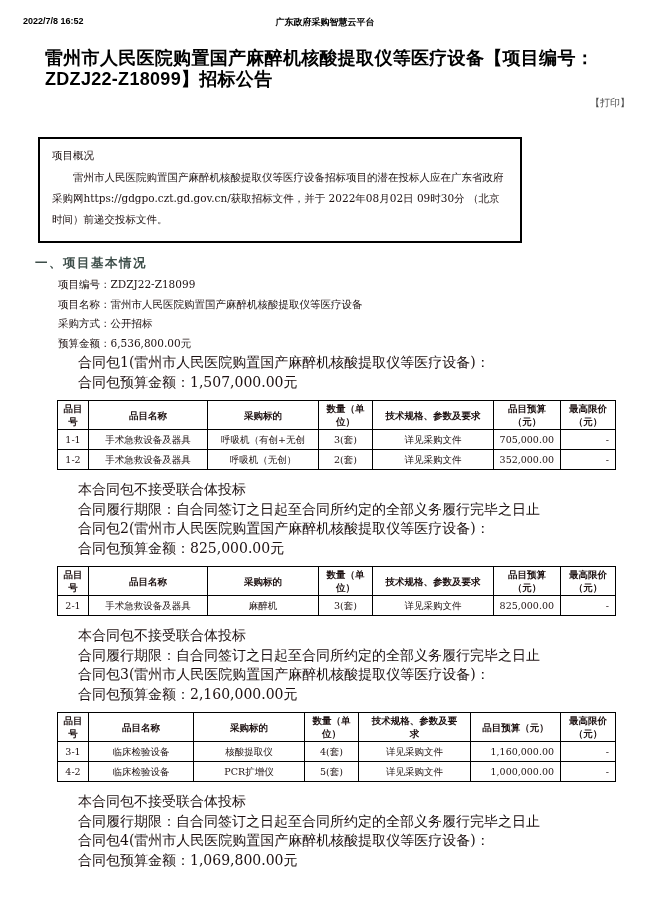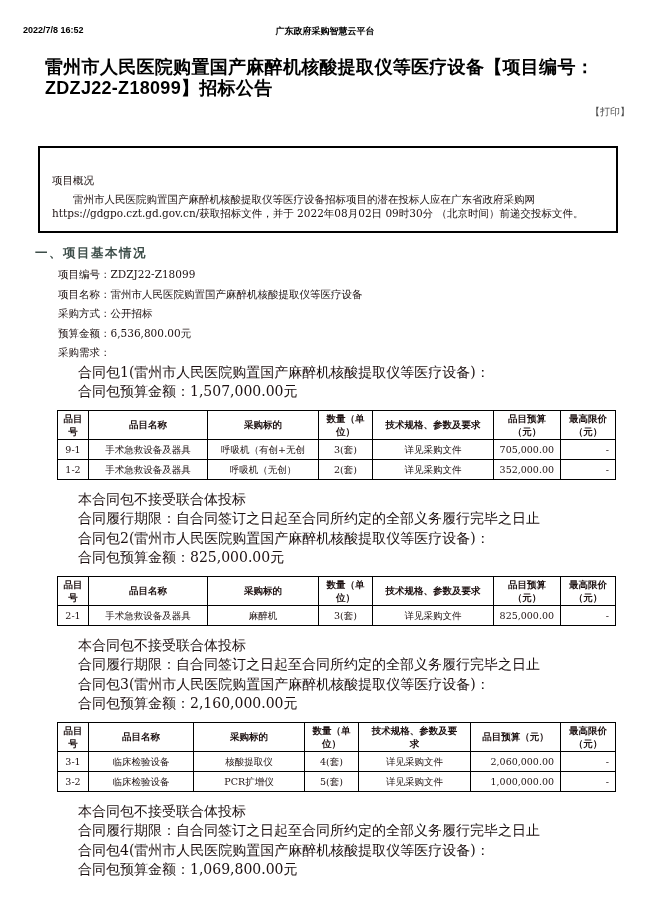--- a/index.html
+++ b/index.html
@@ -3,39 +3,39 @@
 <meta charset="utf-8">
 <style>
   * { box-sizing: border-box; }
   html,body { margin:0; padding:0; }
   body {
     width:650px; height:900px; background:#ffffff; overflow:hidden;
     font-family:"DejaVu Serif", serif; color:#111111;
     -webkit-font-smoothing:antialiased;
   }
   .top-header {
-    position:relative; margin-top:25px; height:12px;
+    position:relative; margin-top:16px; height:12px;
     font-family:"Liberation Sans", sans-serif; font-size:9px; font-weight:700; color:#000;
   }
   .timestamp { position:absolute; left:23px; top:0; }
   .site-title { position:absolute; left:0; right:0; top:0; text-align:center; }
   .page-title {
     margin:20px 45px 0; text-align:left;
     font-family:"Liberation Sans", sans-serif; font-size:18px; font-weight:700;
     line-height:21px; color:#000; letter-spacing:0.3px;
   }
   .print-row { margin-top:6px; padding-right:20px; text-align:right;
     font-size:10px; height:13px; }
   .print-link { color:#4d4d4d; text-decoration:none; cursor:pointer; }
   .overview-box {
-    margin:28px 0 0 38px; width:580px; border:2px solid #000;
-    padding:24px 12px 11px; font-size:10.5px; color:#1c1010;
+    margin:28px 0 0 38px; width:484px; border:2px solid #000;
+    padding:8px 12px 11px; font-size:10.5px; color:#1c1010;
   }
   .overview-heading { line-height:16px; }
-  .overview-body { margin-top:4px; text-indent:2em; line-height:14px;
+  .overview-body { margin-top:4px; text-indent:2em; line-height:21px;
     overflow-wrap:anywhere; }
   .section-heading {
     margin:12px 16px 0 35px; font-size:12.5px; font-weight:700;
     color:#3e4e4a; letter-spacing:1.5px; line-height:16px;
   }
   .details { margin:4px 0 0 58px; font-size:10.5px; line-height:19.5px; color:#1c1010; }
   .pkg-line { margin-left:78px; font-size:14px; line-height:19.5px; color:#1c1010; }
   table.pkg-table {
     border-collapse:collapse; table-layout:fixed;
     margin:8px 0 0 57px; width:558px; font-size:9.5px; color:#1c1010;
@@ -71,21 +71,20 @@
   <div class="overview-body">雷州市人民医院购置国产麻醉机核酸提取仪等医疗设备招标项目的潜在投标人应在广东省政府采购网https://gdgpo.czt.gd.gov.cn/获取招标文件，并于 2022年08月02日 09时30分 （北京时间）前递交投标文件。</div>
 </div>
 
 <div class="section-heading">一、项目基本情况</div>
 
 <div class="details">
   <div>项目编号：ZDZJ22-Z18099</div>
   <div>项目名称：雷州市人民医院购置国产麻醉机核酸提取仪等医疗设备</div>
   <div>采购方式：公开招标</div>
   <div>预算金额：6,536,800.00元</div>
-  <div>采购需求：</div>
 </div>
 
 <div class="pkg-line">合同包1(雷州市人民医院购置国产麻醉机核酸提取仪等医疗设备)：</div>
 <div class="pkg-line">合同包预算金额：1,507,000.00元</div>
 
 <table class="pkg-table">
   <colgroup>
     <col style="width:31px">
       <col style="width:119px">
       <col style="width:111px">
@@ -100,21 +99,21 @@
       <th>品目名称</th>
       <th>采购标的</th>
       <th>数量（单位）</th>
       <th>技术规格、参数及要求</th>
       <th>品目预算（元）</th>
       <th>最高限价（元）</th>
     </tr>
   </thead>
   <tbody>
     <tr>
-      <td>9-1</td>
+      <td>1-1</td>
       <td>手术急救设备及器具</td>
       <td>呼吸机（有创+无创</td>
       <td>3(套)</td>
       <td>详见采购文件</td>
       <td>705,000.00</td>
       <td>-</td>
     </tr>
     <tr>
       <td>1-2</td>
       <td>手术急救设备及器具</td>
@@ -194,25 +193,25 @@
       <th>最高限价（元）</th>
     </tr>
   </thead>
   <tbody>
     <tr>
       <td>3-1</td>
       <td>临床检验设备</td>
       <td>核酸提取仪</td>
       <td>4(套)</td>
       <td>详见采购文件</td>
-      <td>2,060,000.00</td>
-      <td>-</td>
-    </tr>
-    <tr>
-      <td>3-2</td>
+      <td>1,160,000.00</td>
+      <td>-</td>
+    </tr>
+    <tr>
+      <td>4-2</td>
       <td>临床检验设备</td>
       <td>PCR扩增仪</td>
       <td>5(套)</td>
       <td>详见采购文件</td>
       <td>1,000,000.00</td>
       <td>-</td>
     </tr>
   </tbody>
 </table>
 

